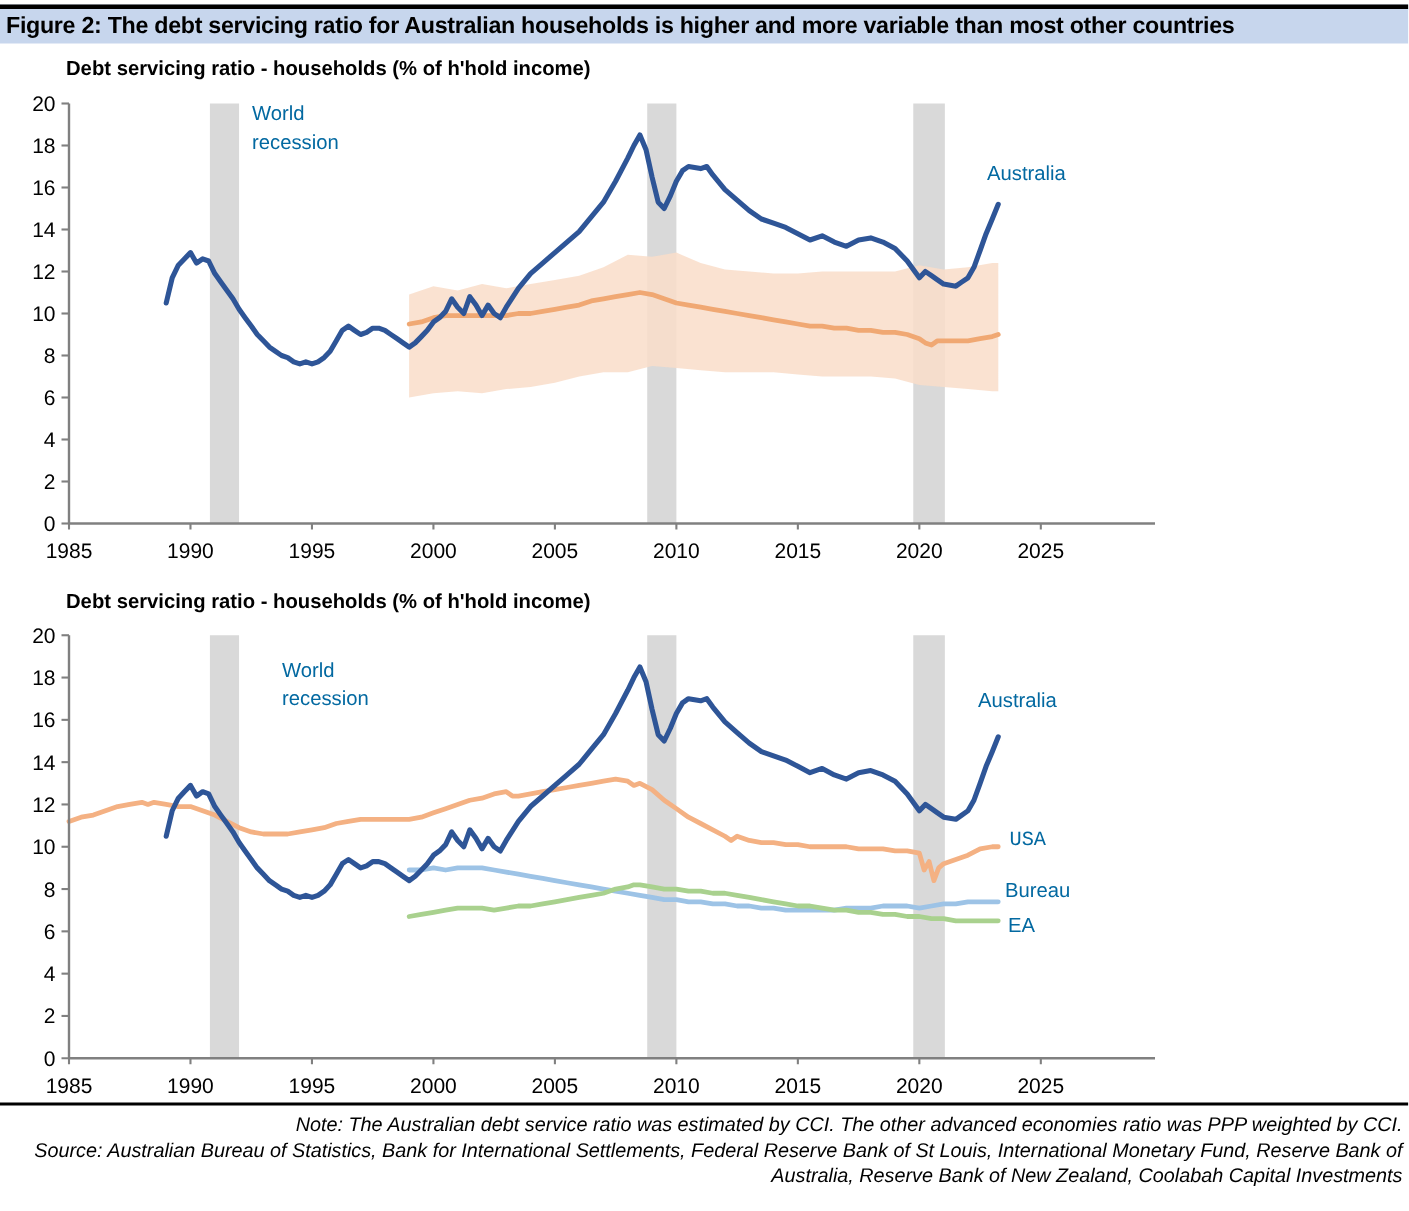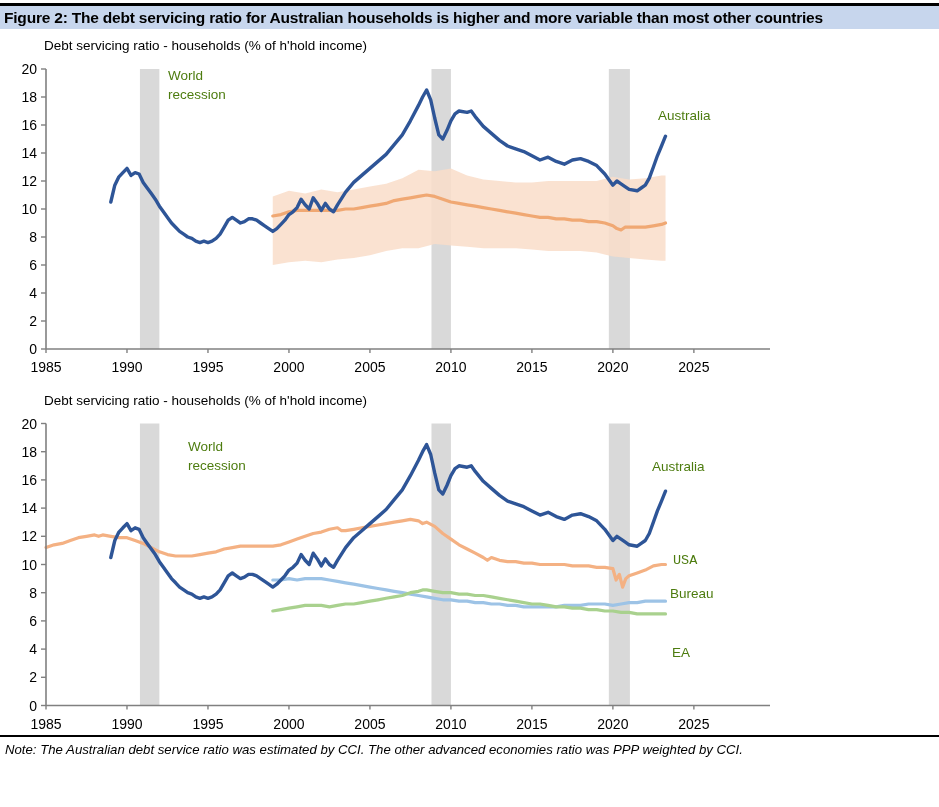--- a/index.html
+++ b/index.html
@@ -6,25 +6,25 @@
   #page{
     position:relative;width:939px;height:807px;overflow:hidden;
     font-family:"Liberation Sans","DejaVu Sans",sans-serif;color:#000;background:#fff;
   }
   #title-bar{
     position:absolute;left:0;top:3px;width:939px;height:26px;
     border-top:3px solid #000;box-sizing:border-box;
     display:flex;align-items:center;padding-left:4px;
   }
   #title-bar .t{font-size:15.5px;font-weight:bold;letter-spacing:-0.2px;white-space:nowrap;}
-  .axis-title{position:absolute;font-size:13.5px;color:#000;}
-  .anno{position:absolute;font-size:13.5px;line-height:19px;white-space:pre-line;color:#4d7c0f;}
+  .axis-title{position:absolute;font-size:13.5px;color:#000;font-weight:bold;}
+  .anno{position:absolute;font-size:13.5px;line-height:19px;white-space:pre-line;color:#0369a1;}
   #chart-svg{position:absolute;left:0;top:0;}
   #note-divider{position:absolute;left:0;top:735px;width:939px;height:0;border-top:2px solid #000;}
-  .note{position:absolute;left:5px;width:930px;font-size:13.2px;font-style:italic;line-height:16.5px;}
+  .note{position:absolute;left:5px;width:930px;font-size:13.2px;font-style:italic;line-height:16.5px;text-align:right;}
   #note-text{top:742px;}
   #source-text{top:759px;}
 </style>
 </head>
 <body>
 
 <div id="page">
 
   <div id="title-bar" style="background: rgb(199, 214, 237);">
     <span class="t">Figure 2: The debt servicing ratio for Australian households is higher and more variable than most other countries</span>
@@ -140,18 +140,19 @@
 recession</div>
   <div class="anno" style="left:658px;top:106px;">Australia</div>
 
   <div class="axis-title" style="left:44px;top:393px;">Debt servicing ratio - households (% of h'hold income)</div>
 
   <div class="anno" style="left:188px;top:437px;width:90px;">World
 recession</div>
   <div class="anno" style="left:652px;top:457px;">Australia</div>
   <div class="anno" style="left:673px;top:551px;font-family:Liberation Mono, monospace;">USA</div>
   <div class="anno" style="left:670px;top:584px;">Bureau</div>
-  <div class="anno" style="left:672px;top:607px;margin-top:36px;">EA</div>
+  <div class="anno" style="left:672px;top:607px;">EA</div>
 
   <div id="note-divider"></div>
   <div class="note" id="note-text">Note: The Australian debt service ratio was estimated by CCI. The other advanced economies ratio was PPP weighted by CCI.</div>
+  <div class="note" id="source-text">Source: Australian Bureau of Statistics, Bank for International Settlements, Federal Reserve Bank of St Louis, International Monetary Fund, Reserve Bank of Australia, Reserve Bank of New Zealand, Coolabah Capital Investments</div>
 
 </div>
 
 </body></html>

